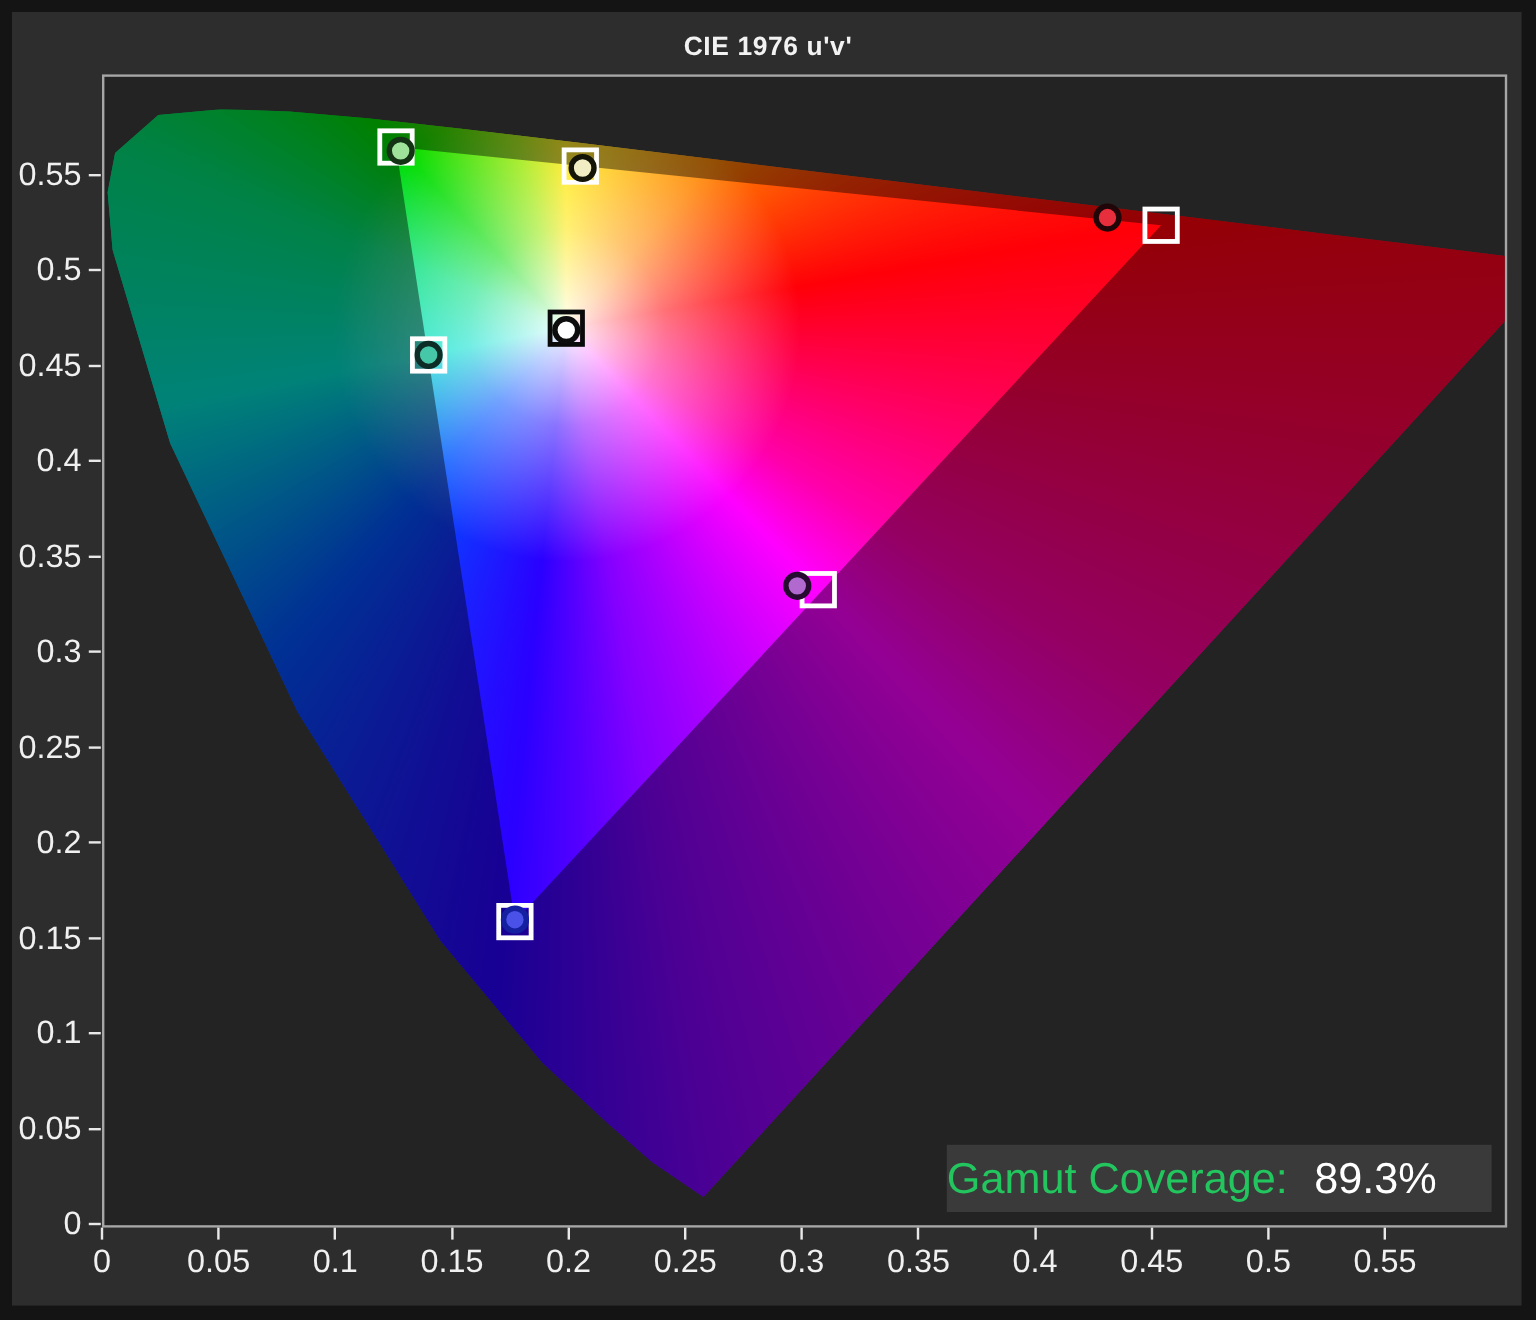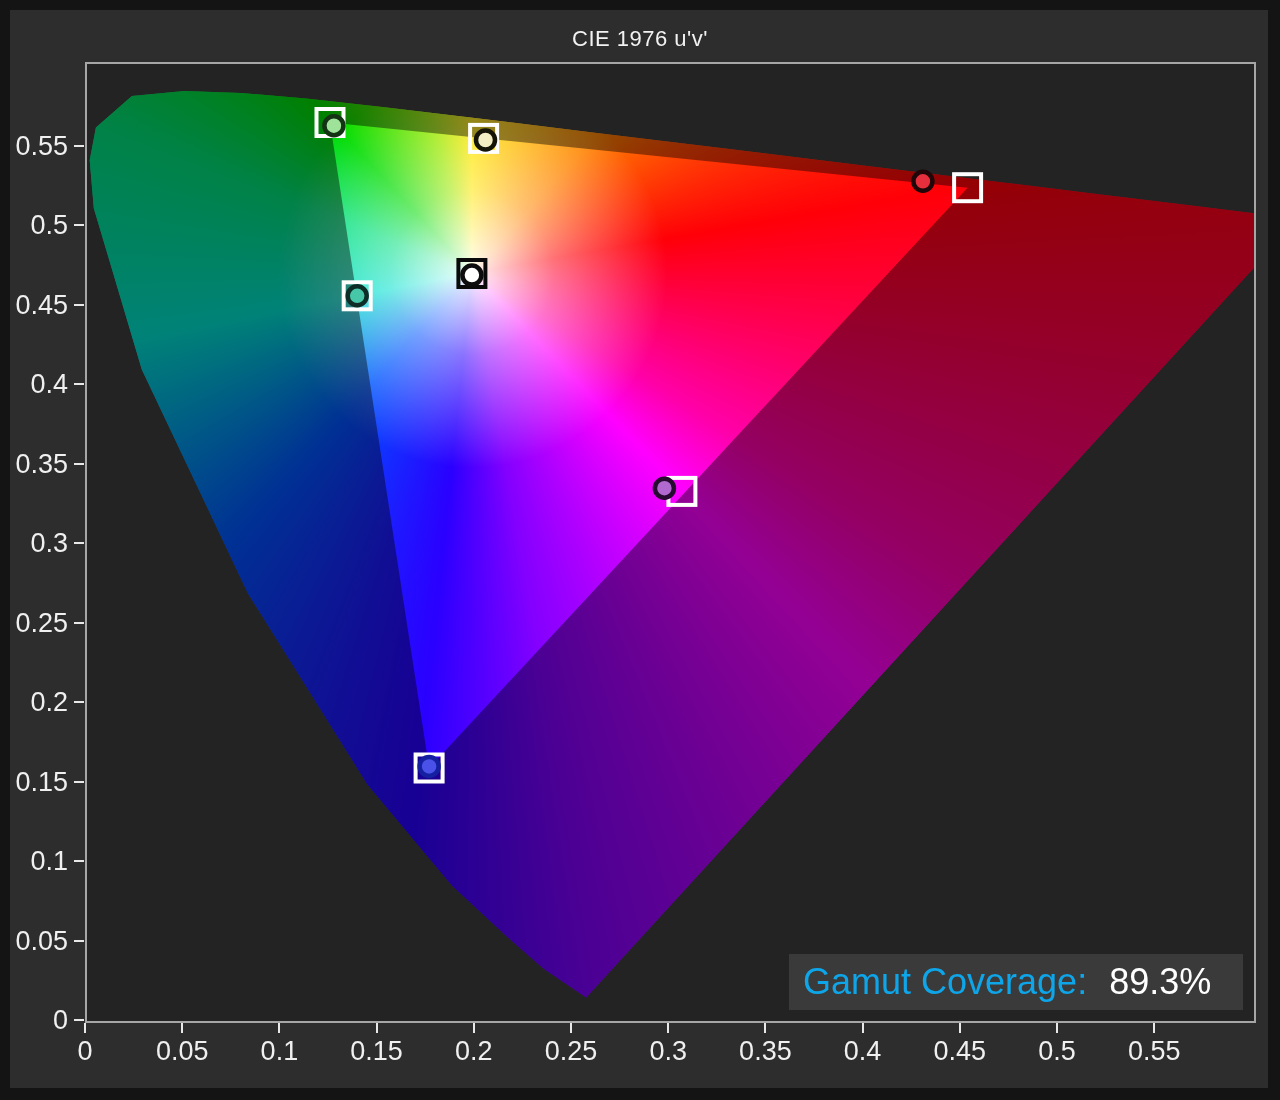--- a/index.html
+++ b/index.html
@@ -3,21 +3,21 @@
 <meta charset="utf-8">
 <style>
   html,body{margin:0;padding:0;background:#000;}
   .stage{
     position:relative;width:1280px;height:1100px;background:#141414;
     font-family:"Liberation Sans", sans-serif;overflow:hidden;
   }
   .frame{position:absolute;left:10px;top:10px;width:1258px;height:1078px;background:#2d2d2d;}
   .chart-title{
     position:absolute;left:0;top:26px;width:1280px;text-align:center;
-    color:#f2f2f2;font-size:22px;letter-spacing:0.5px;
+    color:#f2f2f2;font-size:22px;letter-spacing:0.5px;font-weight:bold;
   }
   .plot{
     position:absolute;left:85px;top:62px;width:1167px;height:957px;
     background:#232323;border:2px solid #a6a6a6;overflow:hidden;
   }
   .locus-wrap{position:absolute;left:0;top:0;width:100%;height:100%;}
   .locus-color{position:absolute;left:0;top:0;width:100%;height:100%;
     background:conic-gradient(from 0deg at 385px 209px,
       #ffe600 0deg, #ff8400 42deg, #ff0008 80deg, #ff00aa 122deg,
       #ff00ff 136deg, #8400ff 170deg, #2a00ff 186deg, #0055ff 222deg,
@@ -29,21 +29,21 @@
   }
   .overlay-svg{position:absolute;left:0;top:0;}
   .tick-x{position:absolute;width:2px;height:10px;background:#e8e8e8;}
   .tick-y{position:absolute;width:10px;height:2px;background:#e8e8e8;}
   .xlab{position:absolute;color:#f0f0f0;font-size:27px;transform:translateX(-50%);white-space:nowrap;}
   .ylab{position:absolute;color:#f0f0f0;font-size:27px;text-align:right;width:60px;transform:translateY(-50%);white-space:nowrap;}
   .gamut-box{
     position:absolute;left:789px;top:954px;width:454px;height:56px;
     background:#3a3a3a;display:flex;align-items:center;
   }
-  .gamut-box .glabel{color:#0ea5e9;font-size:36px;margin-left:14px;}
+  .gamut-box .glabel{color:#22c55e;font-size:36px;}
   .gamut-box .gvalue{color:#ffffff;font-size:36px;margin-left:22px;}
 </style>
 </head>
 <body>
 
 <div class="stage">
   <div class="frame"></div>
 
   <div class="chart-title">CIE 1976 u'v'</div>
 

